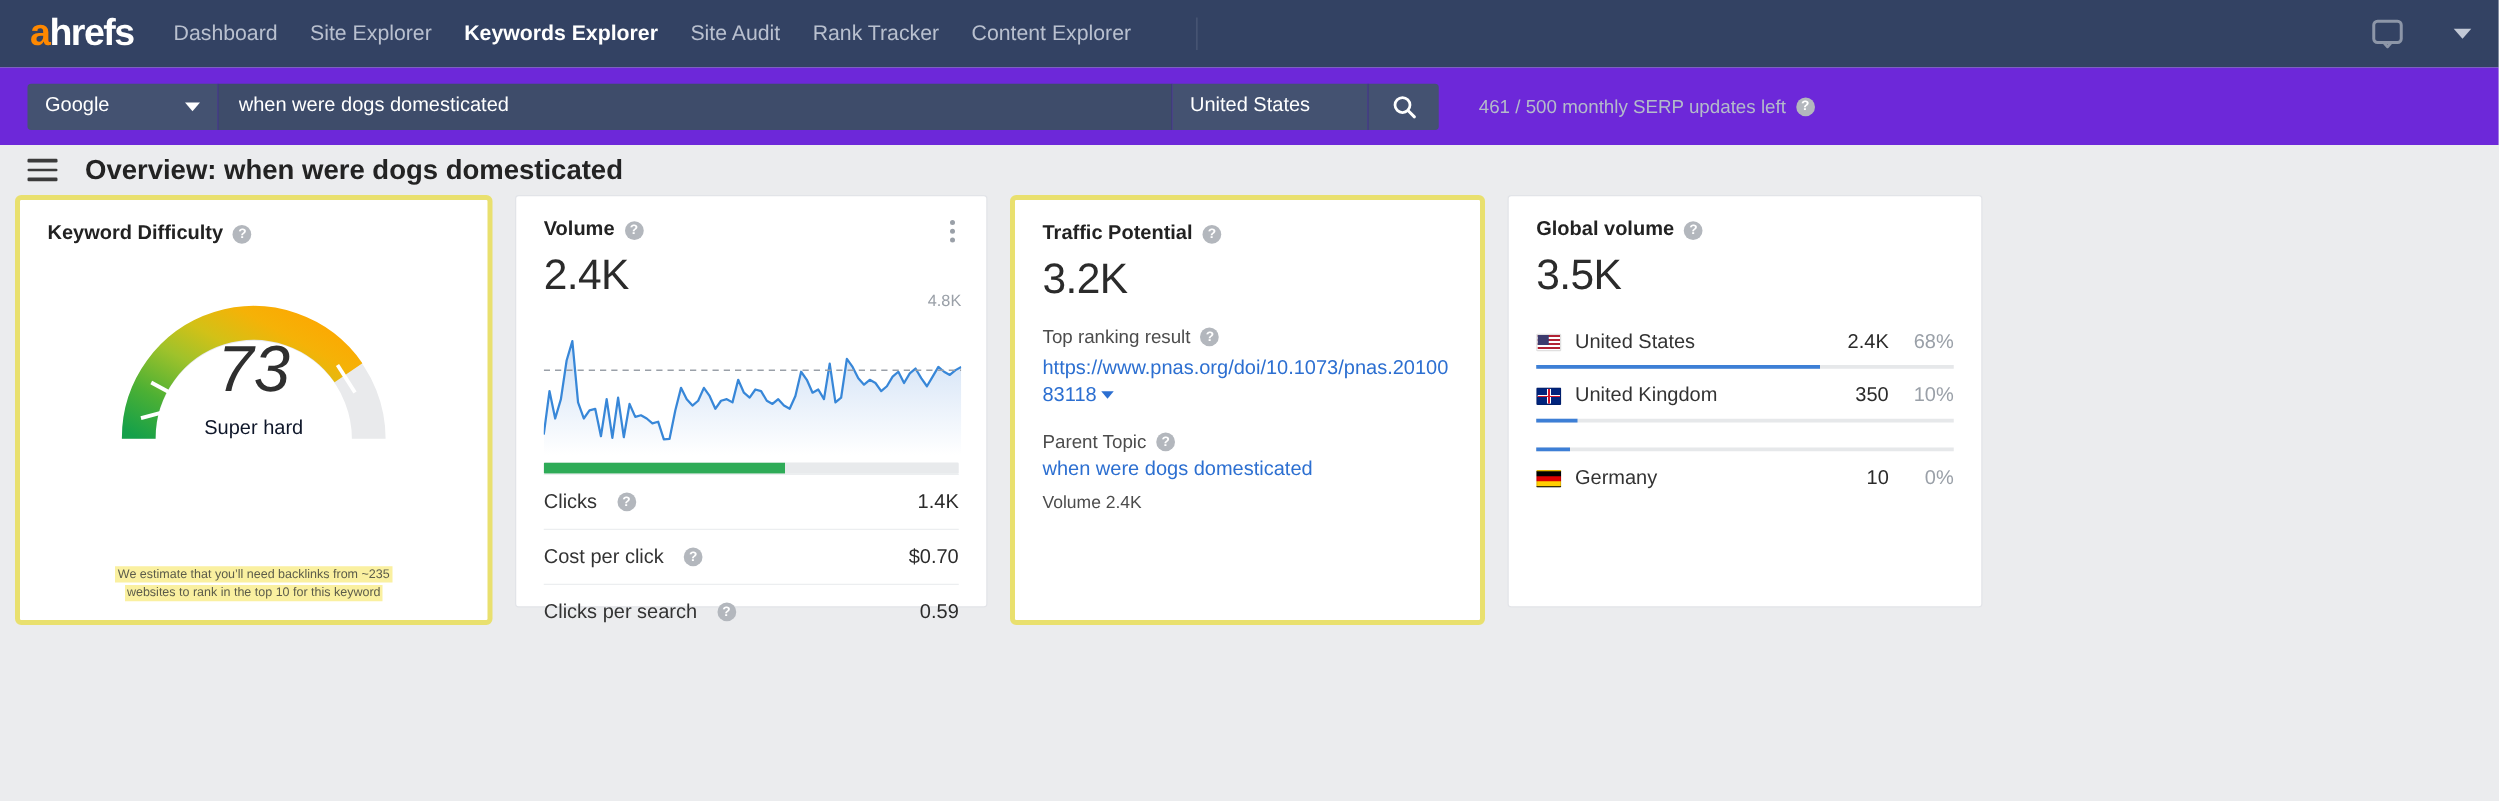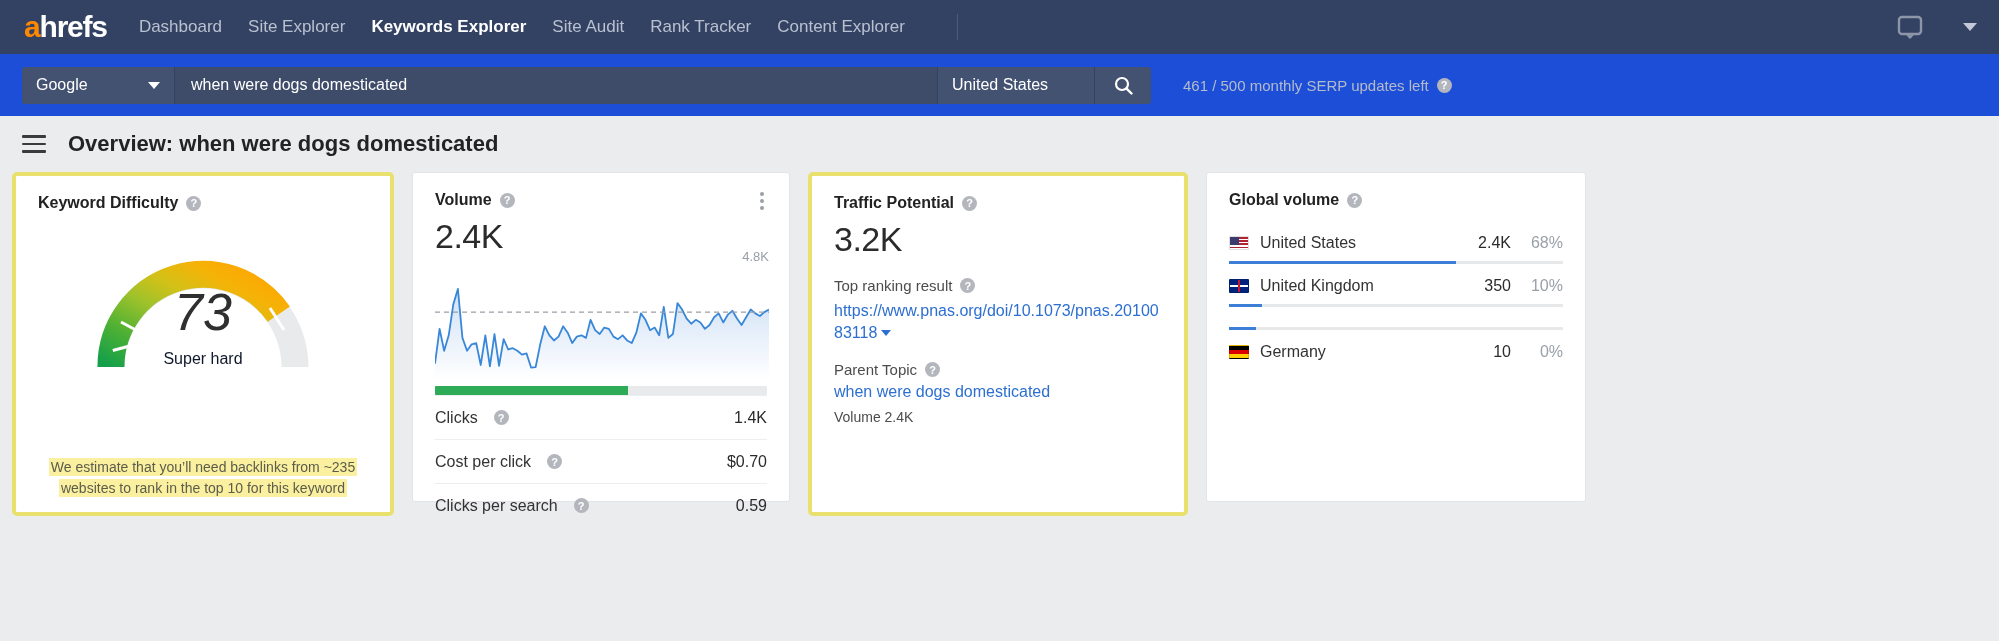--- a/index.html
+++ b/index.html
@@ -50,21 +50,21 @@
     width: 0; height: 0;
     border-left: 7px solid transparent;
     border-right: 7px solid transparent;
     border-top: 8px solid #c3c9d6;
     cursor: pointer;
   }
 
   
   .searchbar {
     height: 62px;
-    background: #1d4ed8;
+    background: #6d28d9;
     display: flex;
     align-items: center;
     padding: 0 22px;
     position: relative;
   }
   .engine-select {
     width: 152px; height: 37px;
     background: #445271;
     border-radius: 3px 0 0 3px;
     display: flex; align-items: center; justify-content: space-between;
@@ -104,21 +104,21 @@
     border: none;
   }
   .serp-note {
     margin-left: 32px;
     color: #b4bbca; font-size: 15px;
     display: flex; align-items: center; gap: 8px;
   }
 
   
   .titlebar {
-    height: 56px;
+    height: 40px;
     display: flex; align-items: center;
     padding: 0 22px;
     gap: 22px;
   }
   .hamburger { width: 24px; cursor: pointer; }
   .hamburger span {
     display: block; height: 2.5px; background: #3b3b3b;
     margin: 5px 0; border-radius: 1px;
   }
   .page-title { font-size: 22px; font-weight: 700; color: #232323; }
@@ -183,21 +183,21 @@
     font-size: 52px; color: #2f2f2f; font-weight: 400; font-style: italic;
   }
   .gauge-label {
     position: absolute; top: 120px; left: 0; right: 0;
     text-align: center;
     font-size: 16px; color: #0f172a;
   }
   .kd-note {
     position: absolute; left: 22px; right: 22px; bottom: 14px;
     text-align: center;
-    font-size: 14px; color: #5c5c4a; line-height: 1.45;
+    font-size: 10px; color: #5c5c4a; line-height: 1.45;
   }
   .kd-note span { background: #faf0a0; padding: 1px 2px; }
 
   
   .vol-max {
     position: absolute; right: 20px; top: 76px;
     font-size: 13px; color: #9aa0a8;
   }
   .chart-box { margin-top: 14px; height: 110px; position: relative; }
   .progress-outer {
@@ -505,20 +505,21 @@
       <div class="pt-vol">Volume 2.4K</div>
     </div>
   </div>
 
   <div class="card c4">
     <div class="card-inner">
       <div class="card-title">
         <span>Global volume</span>
         <span class="qmark">?</span>
       </div>
+      <div class="bignum">3.5K</div>
 
       <div class="countries">
 
         <div class="crow">
           <div class="crow-top">
             <span class="flag f-us">
                 <span class="stripes"></span>
                 <span class="canton"></span>
               </span>
             <span class="cname">United States</span>

